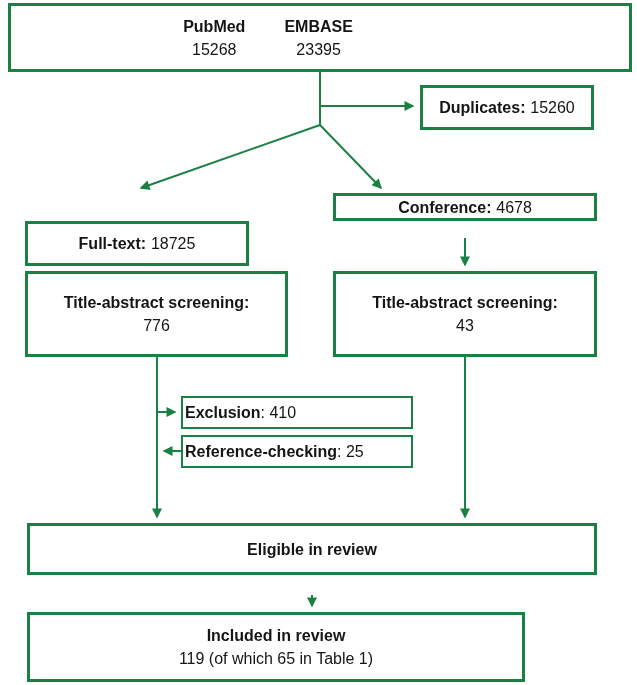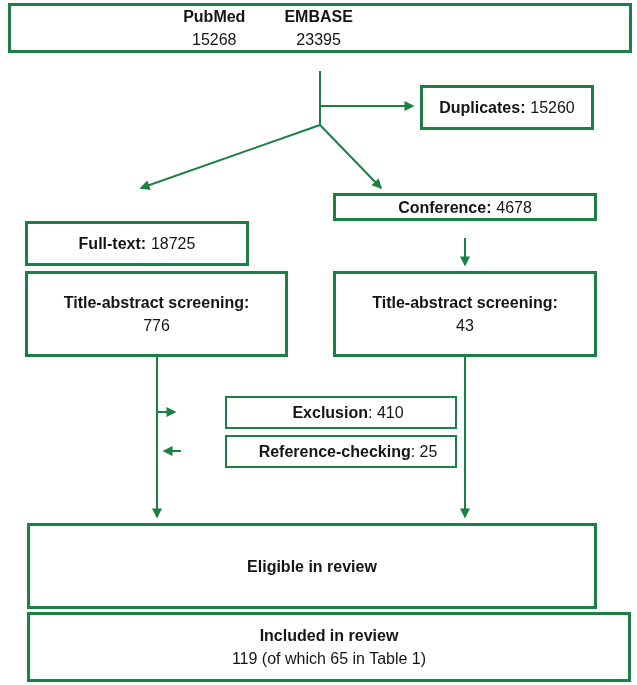--- a/index.html
+++ b/index.html
@@ -33,40 +33,39 @@
     align-items: center;
     justify-content: center;
     font-size: 16px;
     line-height: 23px;
     text-align: center;
   }
   .b { font-weight: bold; }
   .num { margin-left: 0.30em; }
   .it { }
 
-  .box-sources   { left: 8px;   top: 3px;   width: 624px; height: 50px; flex-direction: row; gap: 39px; padding-right: 104px; }
+  .box-sources   { left: 8px;   top: 3px;   width: 624px; height: 69px; flex-direction: row; gap: 39px; padding-right: 104px; }
   .src-col { display: flex; flex-direction: column; align-items: center; }
 
   .box-duplicates{ left: 420px; top: 85px;  width: 174px; height: 45px; }
   .box-fulltext  { left: 25px;  top: 193px; width: 224px; height: 45px; margin-top: 28px; }
   .box-conference{ left: 333px; top: 193px; width: 264px; height: 28px; }
   .box-tas-left  { left: 25px;  top: 271px; width: 263px; height: 86px; }
   .box-tas-right { left: 333px; top: 271px; width: 264px; height: 86px; }
 
   .box-exclusion, .box-reference {
     border-width: 2px;
-    align-items: center;
-    padding-left: 14px;
-    margin-left: 44px;
+    align-items: flex-start;
+    padding-left: 2px;
   }
   .box-exclusion { left: 181px; top: 396px; width: 232px; height: 33px; }
   .box-reference { left: 181px; top: 435px; width: 232px; height: 33px; }
 
-  .box-eligible  { left: 27px;  top: 523px; width: 570px; height: 86px; }
-  .box-included  { left: 27px;  top: 612px; width: 604px; height: 70px; }
+  .box-eligible  { left: 27px;  top: 523px; width: 570px; height: 52px; }
+  .box-included  { left: 27px;  top: 612px; width: 498px; height: 70px; }
 
   .row { display: inline; white-space: nowrap; }
 </style>
 </head>
 <body>
 
 <div class="stage">
 
   <svg class="connectors" width="637" height="685" viewBox="0 0 637 685" xmlns="http://www.w3.org/2000/svg">
     <defs>

